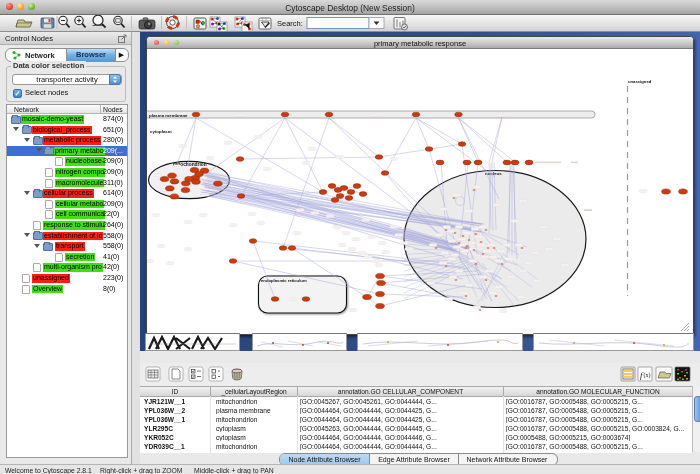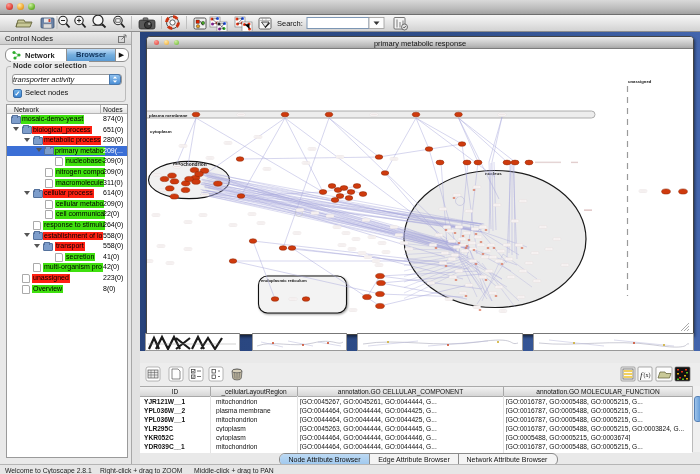--- a/index.html
+++ b/index.html
@@ -15,21 +15,21 @@
 
 #cp{left:0;top:32px;width:131px;height:431px;background:#e9e9e9;}
 #cphead{left:0;top:0;width:131px;height:12px;background:linear-gradient(#ececec,#cfcfcf);border-bottom:1px solid #aeaeae;font-size:7.5px;color:#111;}
 #cphead span{position:absolute;left:5px;top:2px;}
 #tabrow{left:5px;top:16px;width:122px;height:12px;background:#fff;border:1px solid #8f8f8f;border-radius:6px;overflow:hidden;}
 #tabnet{position:absolute;left:0;top:0;width:60px;height:12px;font-size:7.5px;font-weight:bold;color:#222;}
 #tabmos{position:absolute;left:60px;top:0;width:48px;height:12px;background:linear-gradient(#bfdcf7,#74aede 50%,#5b9bd4);border-left:1px solid #8f8f8f;border-right:1px solid #8f8f8f;font-size:7.5px;font-weight:bold;color:#10335c;text-align:center;line-height:12px;}
 #tabarr{position:absolute;right:0px;top:0;width:13px;height:12px;font-size:7px;color:#111;text-align:center;line-height:12px;}
 #groupbox{left:6px;top:34px;width:118px;height:34px;border:1px solid #bbb;border-radius:3px;}
 #grouplab{left:11px;top:29px;font-size:7.5px;font-weight:bold;color:#333;background:#e9e9e9;padding:0 2px;z-index:3;}
-#combo{left:12px;top:42px;width:108px;height:9px;background:#fff;border:1px solid #999;border-radius:3px;font-size:7.5px;color:#111;line-height:9px;font-style:italic;}
+#combo{left:12px;top:42px;width:108px;height:9px;background:#fff;border:1px solid #999;border-radius:3px;font-size:7.5px;color:#111;text-align:center;line-height:9px;}
 #combostep{position:absolute;right:0px;top:-1px;width:10px;height:9px;background:linear-gradient(#8ec0ee,#4c8fd6);border:1px solid #4978ad;border-radius:0 3px 3px 0;}
 #checkbox{left:13px;top:57px;width:7px;height:7px;background:linear-gradient(#6fb1e8,#3c83cf);border:1px solid #3a6ea8;border-radius:2px;color:#fff;font-size:7px;line-height:7px;text-align:center;font-weight:bold;}
 #cblab{left:25px;top:56px;font-size:7.5px;color:#111;}
 #treewrap{left:6px;top:72px;width:120px;height:352px;background:#fff;border:1px solid #9a9a9a;}
 #treehead{position:absolute;left:0;top:0;width:120px;height:8px;background:linear-gradient(#fdfdfd,#e4e4e4);border-bottom:1px solid #b5b5b5;font-size:6.8px;color:#111;}
 .trow{position:absolute;left:0;width:120px;height:10.6px;font-size:7px;color:#000;}
 .trow .lab{position:absolute;top:1px;padding:0 1px;line-height:8.6px;white-space:nowrap;overflow:hidden;}
 .trow .num{position:absolute;left:96px;top:1px;line-height:8.6px;}
 .g{background:#3fe00e;}
 .r{background:#ff2012;}
@@ -69,20 +69,21 @@
 #status{left:0;top:464px;width:700px;height:10px;background:#e6e6e6;border-top:1px solid #b5b5b5;font-size:6.8px;color:#222;}
 #status span{position:absolute;top:1.5px;}
 </style>
 </head>
 <body>
 <div id="app">
   <div class="abs" id="titlebar">
     <div class="light" style="left:6px;background:radial-gradient(circle at 35% 30%,#ff9a93,#e0443a 60%,#a32e26);"></div>
     <div class="light" style="left:17px;background:radial-gradient(circle at 35% 30%,#ffe9a8,#f0a72e 60%,#b97b1e);"></div>
     <div class="light" style="left:28px;background:radial-gradient(circle at 35% 30%,#cdf0a0,#6fb832 60%,#4d8a20);"></div>
+    <span class="t">Cytoscape Desktop (New Session)</span>
   </div>
   <div class="abs" id="toolbar">
       <div id="tbicons">
         <svg width="700" height="16" style="position:absolute;left:0;top:0;">
 
 <path d="M16 12 L18 5 L24 5 L25 7 L32 7 L30 12 Z" fill="#c9c998" stroke="#5a5a30" stroke-width="0.8"></path>
 <path d="M16 12 L17 8 L31 8" fill="none" stroke="#5a5a30" stroke-width="0.6"></path>
 
 <rect x="41" y="3" width="13" height="10" rx="1" fill="#6b83a8" stroke="#3a5170" stroke-width="0.8"></rect>
 <rect x="44" y="3.5" width="7" height="4" fill="#e8e8e8"></rect>
@@ -187,21 +188,21 @@
             <circle cx="3" cy="3.5" r="1.6" fill="#2fae2f"></circle>
             <circle cx="8" cy="6" r="1.6" fill="#2fae2f"></circle>
             <circle cx="4" cy="9" r="1.6" fill="#2fae2f"></circle>
             <path d="M3 3.5 L8 6 L4 9" stroke="#2fae2f" stroke-width="0.7" fill="none"></path>
           </svg>
           <span style="position:absolute;left:19px;top:2px;">Network</span>
         </div>
       <div id="tabmos">Browser</div>
       <div id="tabarr">▶</div>
     </div>
-    <div class="abs" id="grouplab">Node color selection</div>
+    <div class="abs" id="grouplab">Data color selection</div>
     <div class="abs" id="groupbox"></div>
     <div class="abs" id="combo">transporter activity<div id="combostep"><svg width="10" height="9">
             <path d="M5 1.2 L7.2 3.6 L2.8 3.6 Z" fill="#fff"></path>
             <path d="M5 7.8 L7.2 5.4 L2.8 5.4 Z" fill="#fff"></path>
           </svg></div></div>
     <div class="abs" id="checkbox">✓</div>
     <div class="abs" id="cblab">Select nodes</div>
     <div class="abs" id="treewrap">
       <div id="treehead">
           <span style="position:absolute;left:7px;top:1px;">Network</span>

